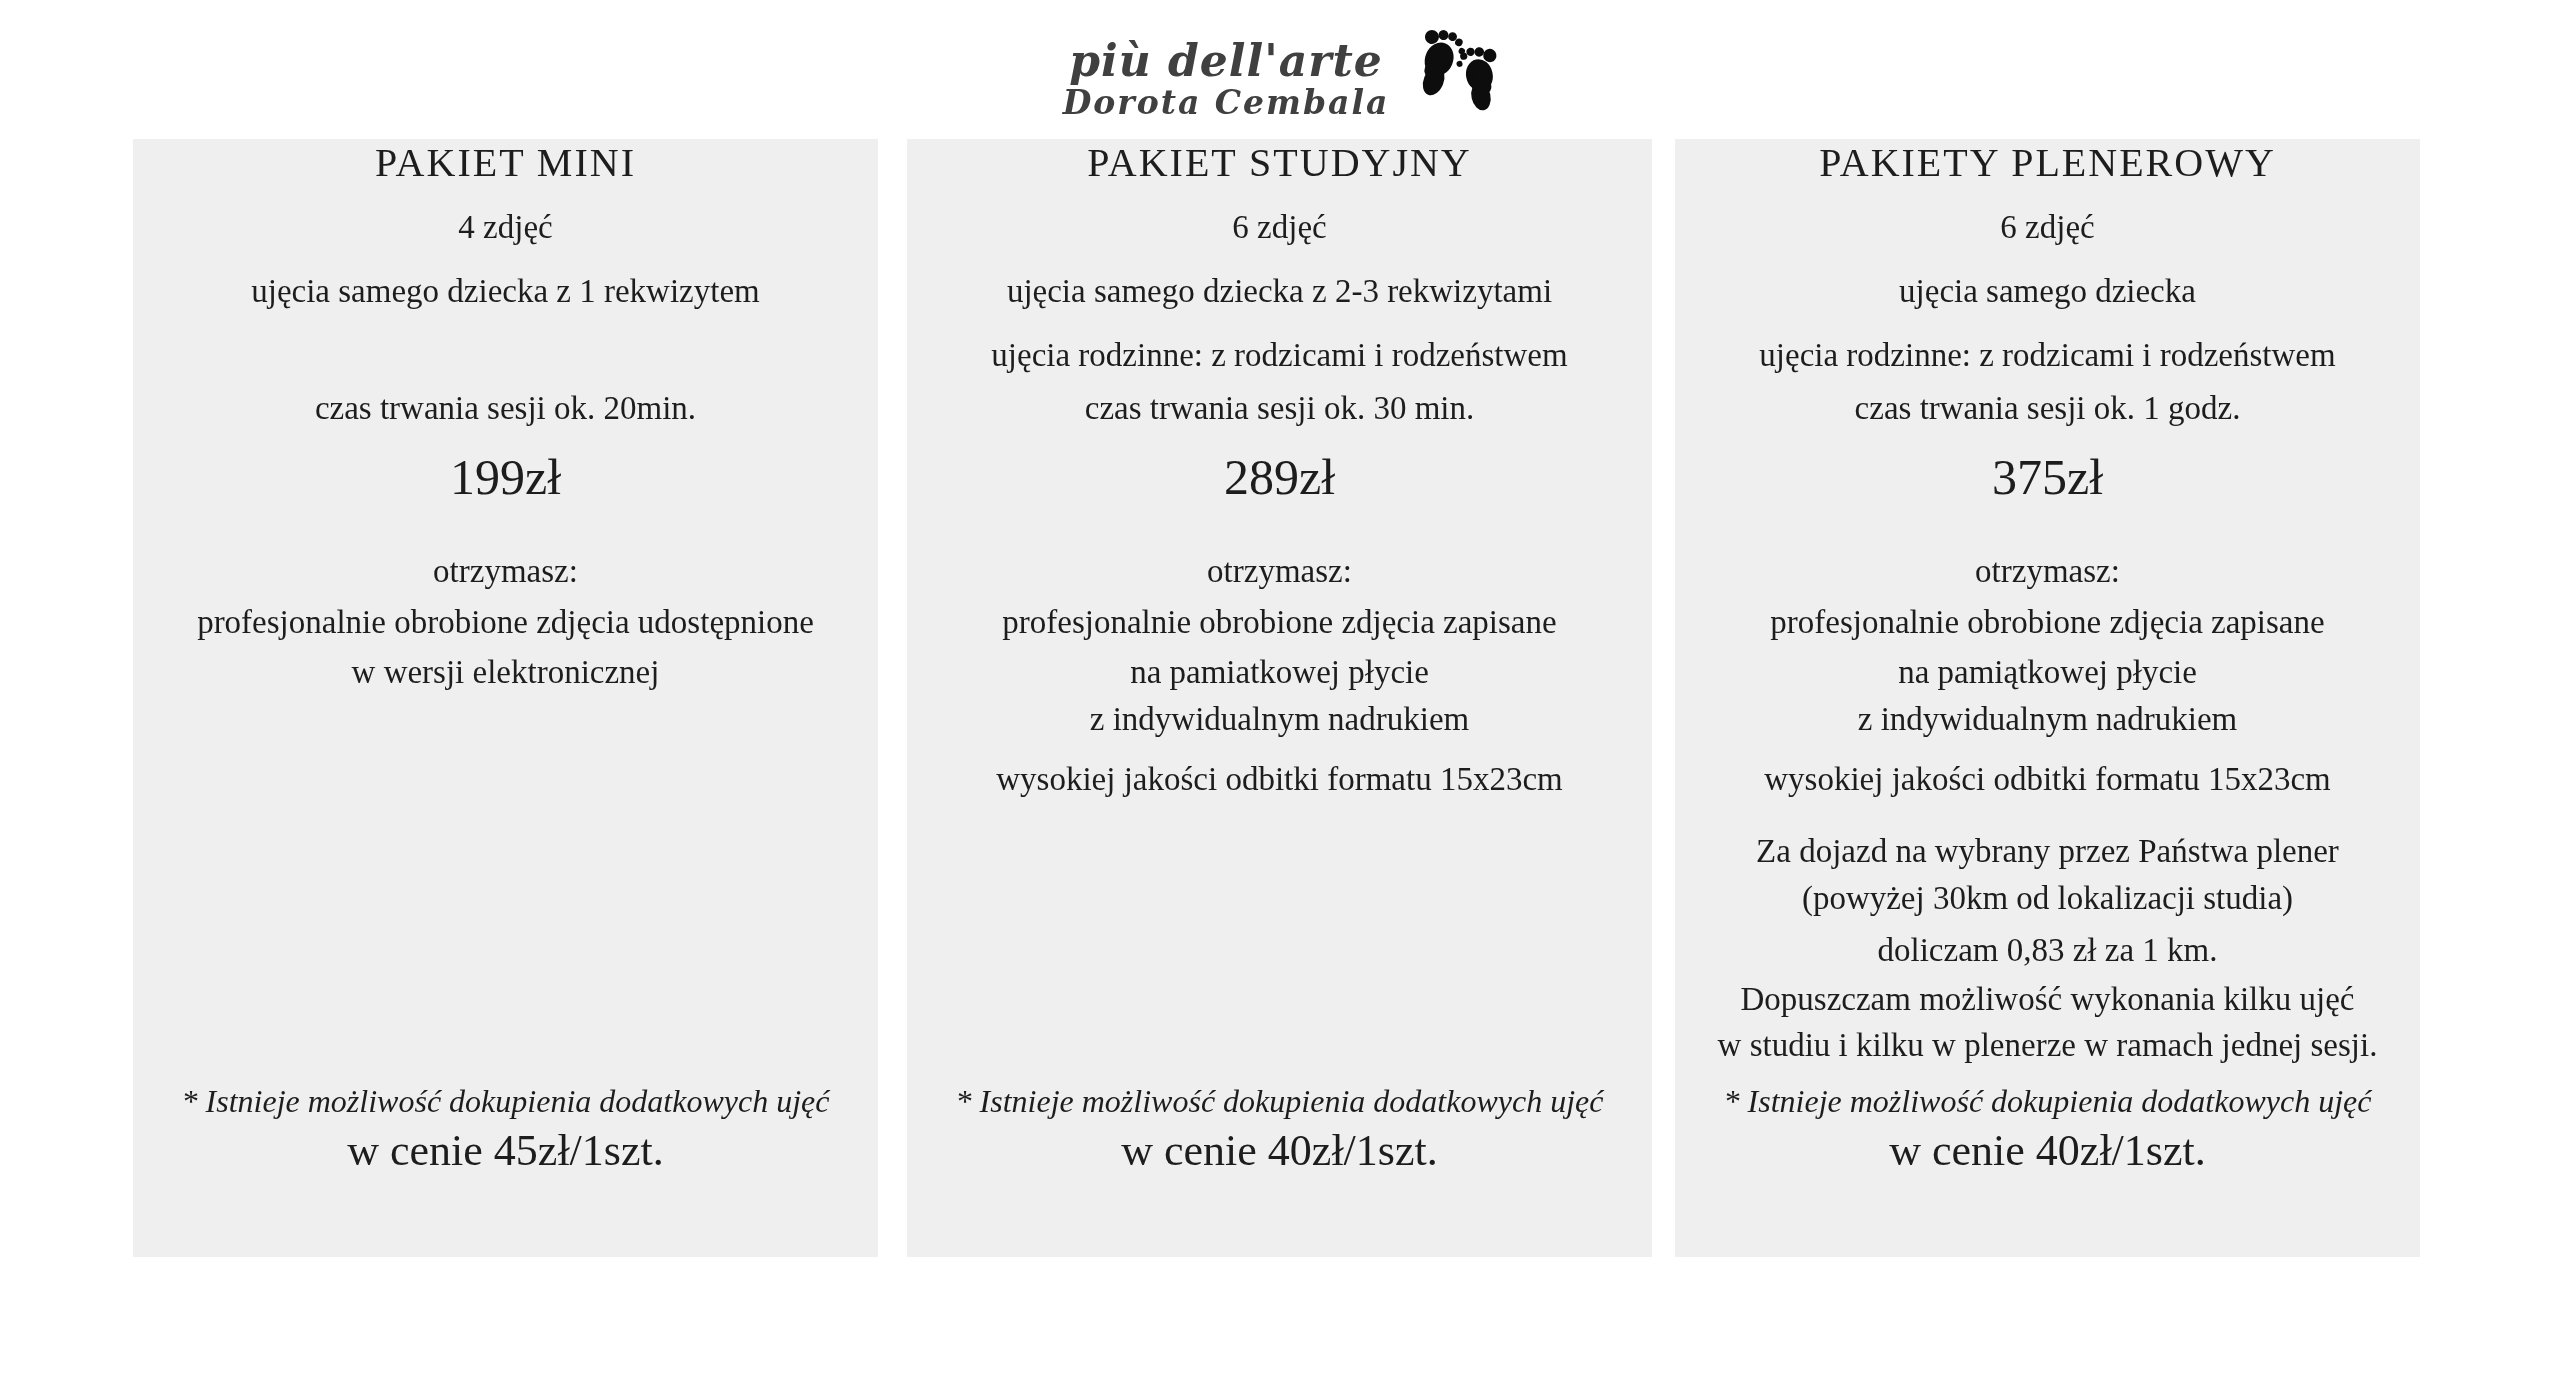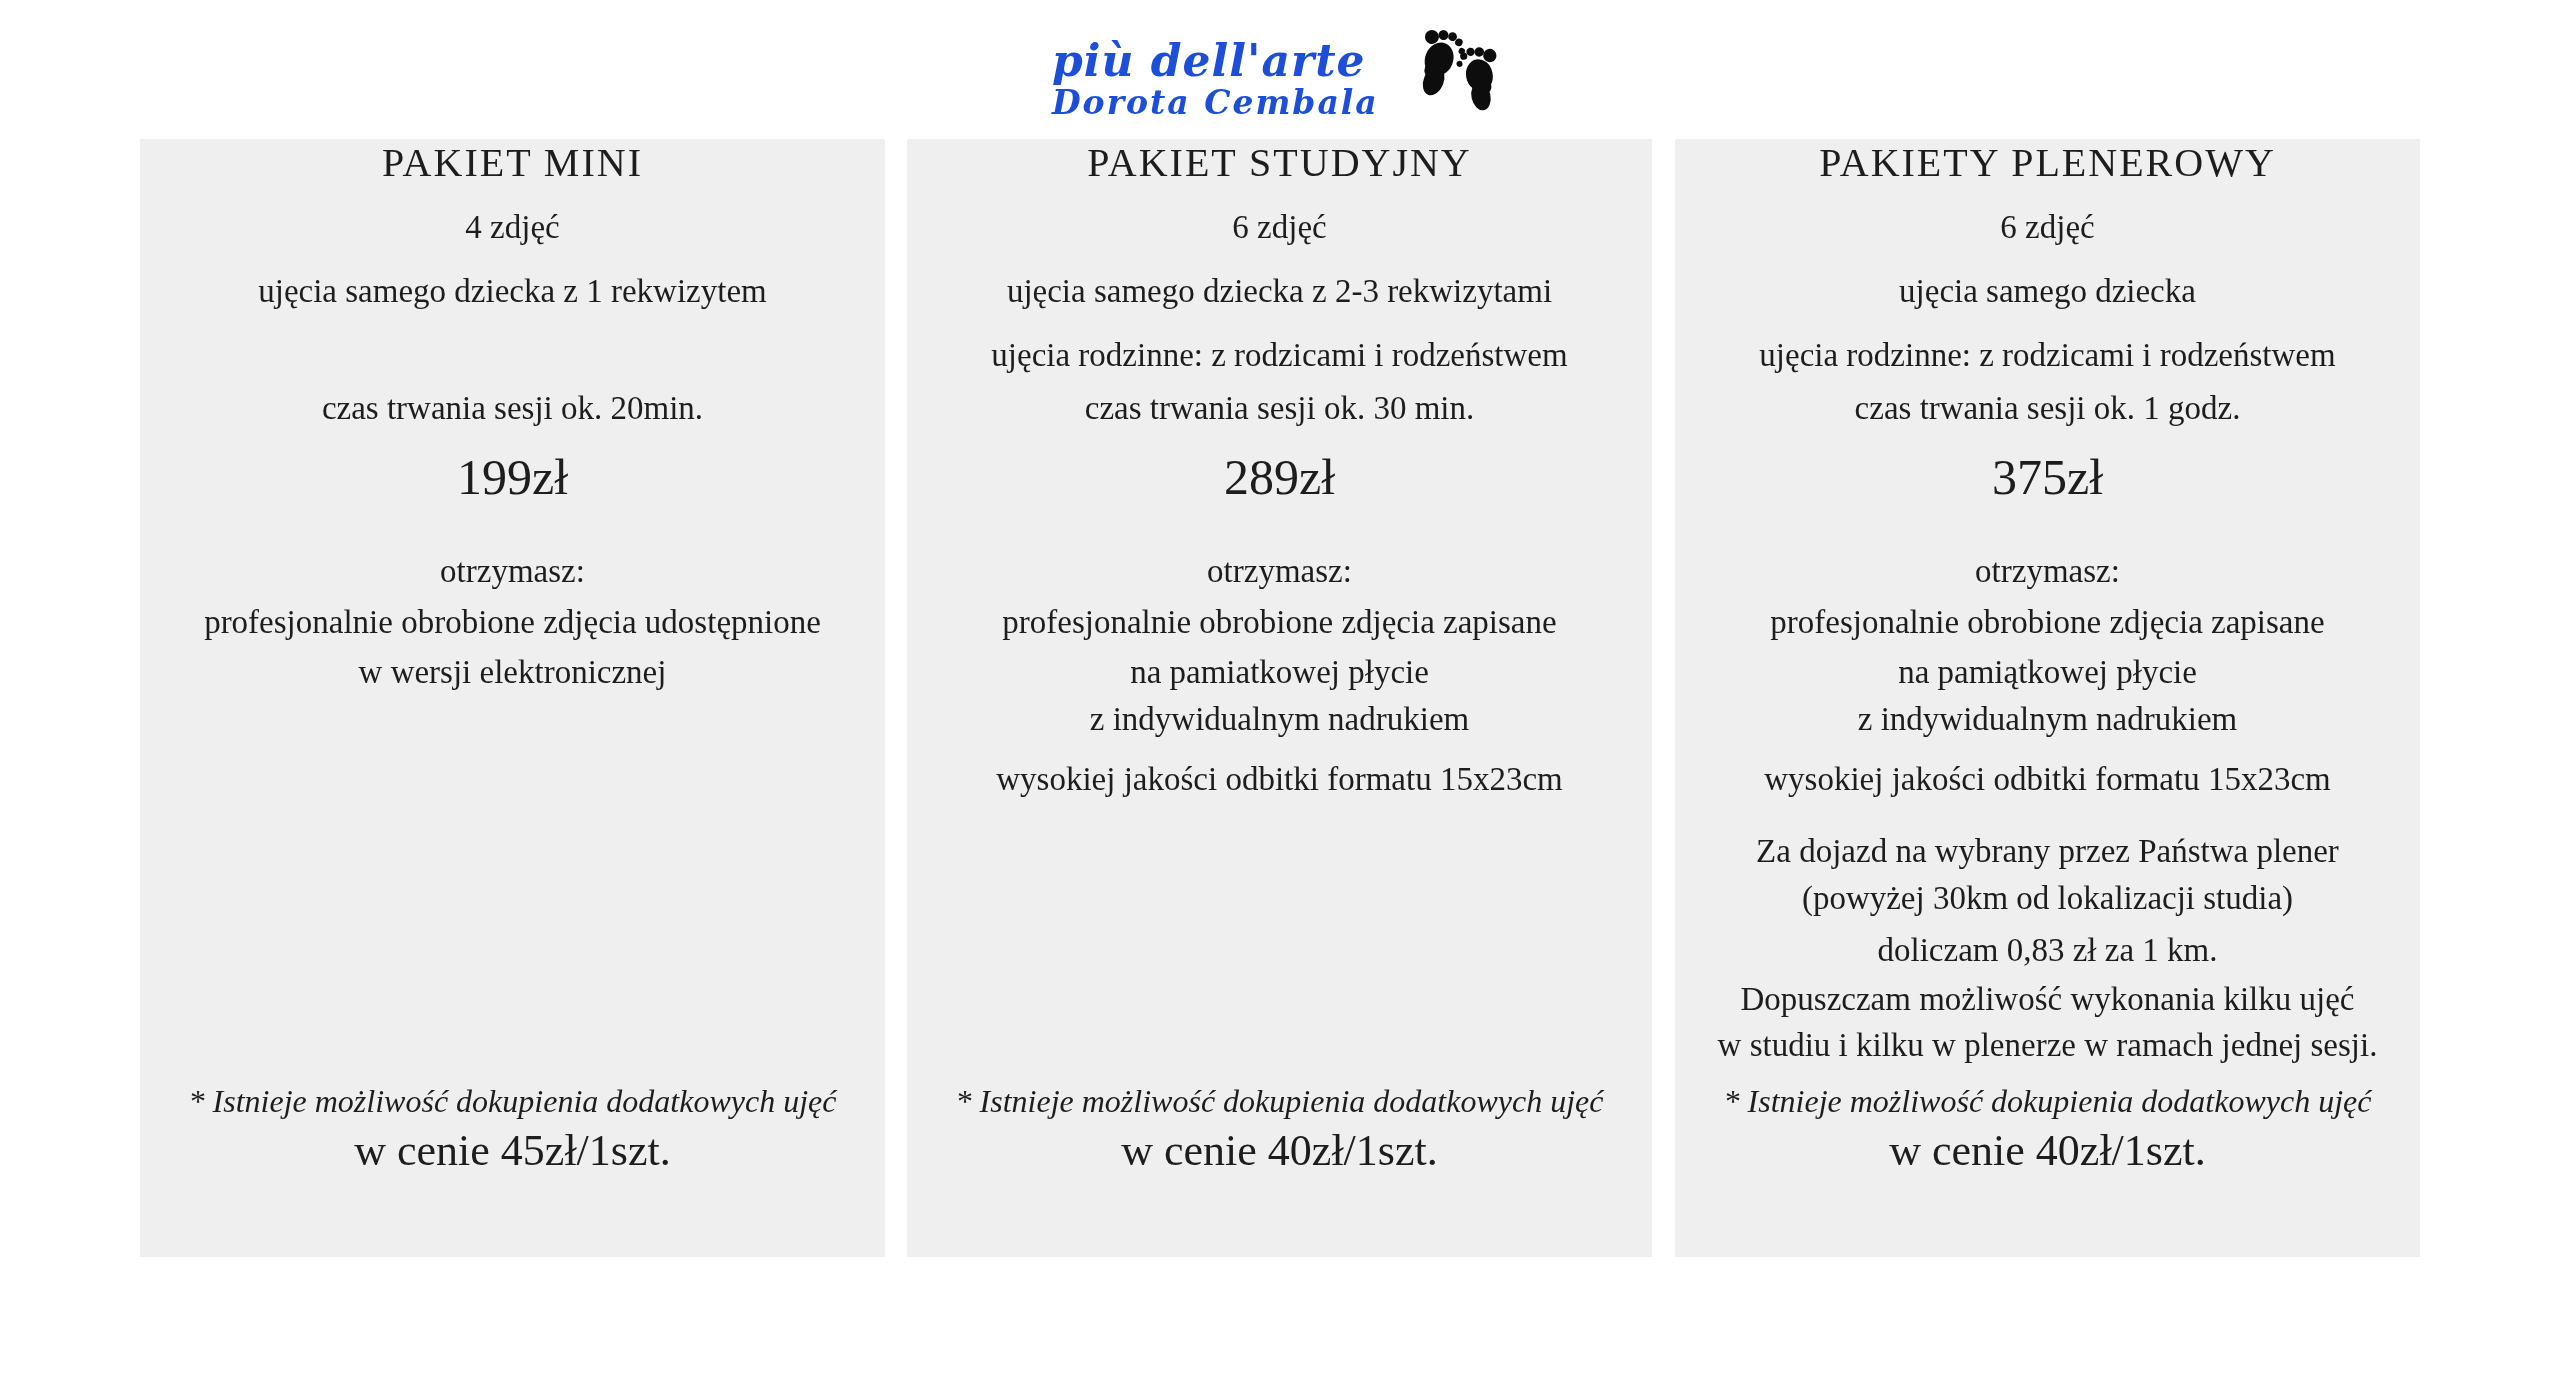--- a/index.html
+++ b/index.html
@@ -9,42 +9,42 @@
     position: relative;
     overflow: hidden;
     font-family: "Liberation Serif", "DejaVu Serif", serif;
   }
 
   
   .logo {
     position: absolute; left: 1052px; top: 8px;
     display: flex; align-items: flex-start;
   }
-  .logo-text { width: 348px; padding-top: 30px; color: #1d4ed8; }
+  .logo-text { width: 348px; padding-top: 30px; text-align: center; color: #404040; }
   .brand {
     font-family: "DejaVu Serif", serif;
     font-style: italic; font-weight: bold;
     font-size: 44px; line-height: 46px; letter-spacing: 1px;
     white-space: nowrap;
   }
   .owner {
     font-family: "DejaVu Serif", serif;
     font-style: italic; font-weight: bold;
     font-size: 33px; line-height: 38px; letter-spacing: 2px;
     white-space: nowrap;
   }
   .feet { display: block; margin-left: 4px; }
 
   
   .card {
     position: absolute; top: 139px;
     width: 745px; height: 1118px;
     background: #efefef;
   }
-  #card-mini   { left: 140px; }
+  #card-mini   { left: 133px; }
   #card-studio { left: 907px; }
   #card-plener { left: 1675px; }
 
   .line {
     position: absolute; left: 6px; right: 6px;
     margin: 0;
     text-align: center;
     color: #1d1d1d;
     font-size: 33px; line-height: 40px;
     font-weight: normal;

